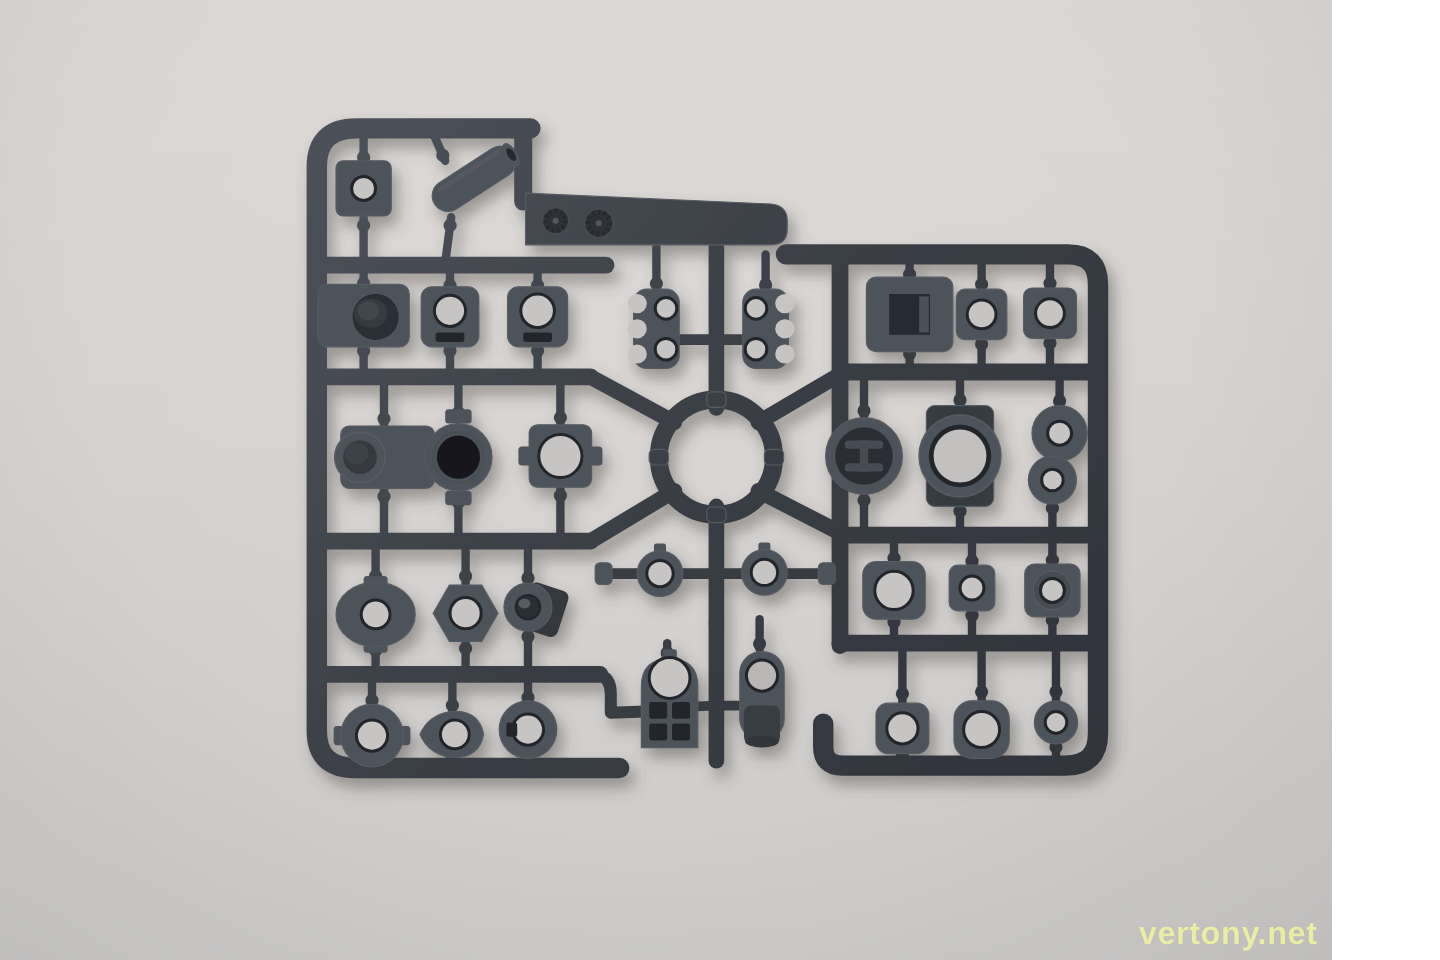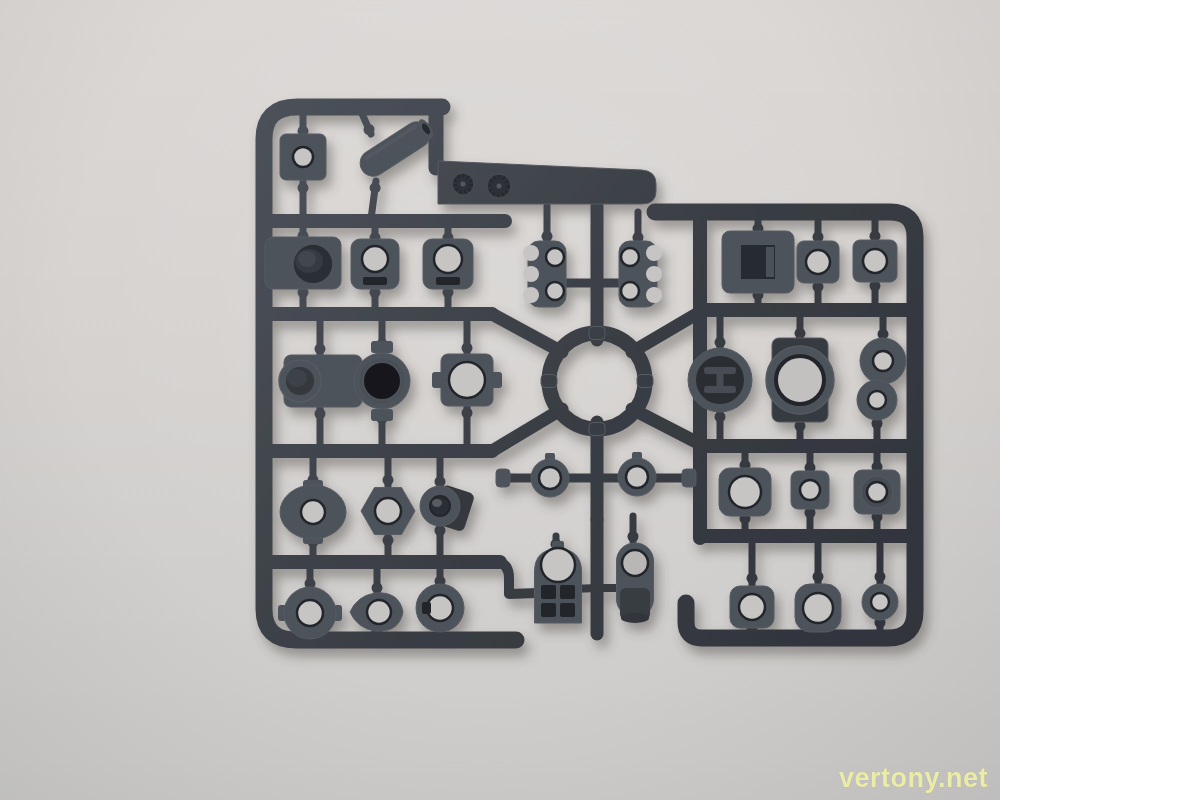--- a/index.html
+++ b/index.html
@@ -1,18 +1,18 @@
 <!DOCTYPE html>
 <html><head>
 <meta charset="utf-8">
 <style>
   html,body{margin:0;padding:0;}
   .photo{
     position:relative;
-    width:1000px;height:800px;
+    width:1110px;height:800px;
     overflow:hidden;
     background:
       radial-gradient(ellipse at 48% 38%, rgba(255,255,255,0.10), rgba(0,0,0,0.00) 55%, rgba(0,0,0,0.07) 100%),
       linear-gradient(180deg,#dbd8d6 0%, #d5d2d0 45%, #cdcccb 100%);
     font-family:"Liberation Sans", sans-serif;
   }
   .photo svg{position:absolute;left:0;top:0;}
   .watermark{
     position:absolute;
     right:12px;bottom:6px;

